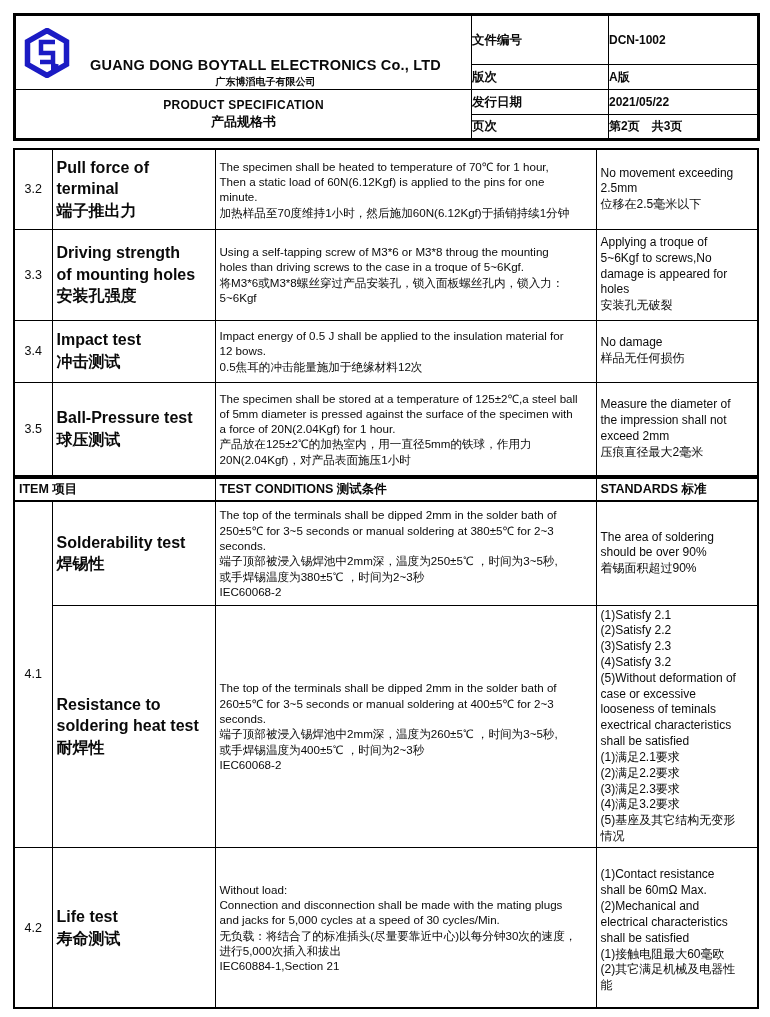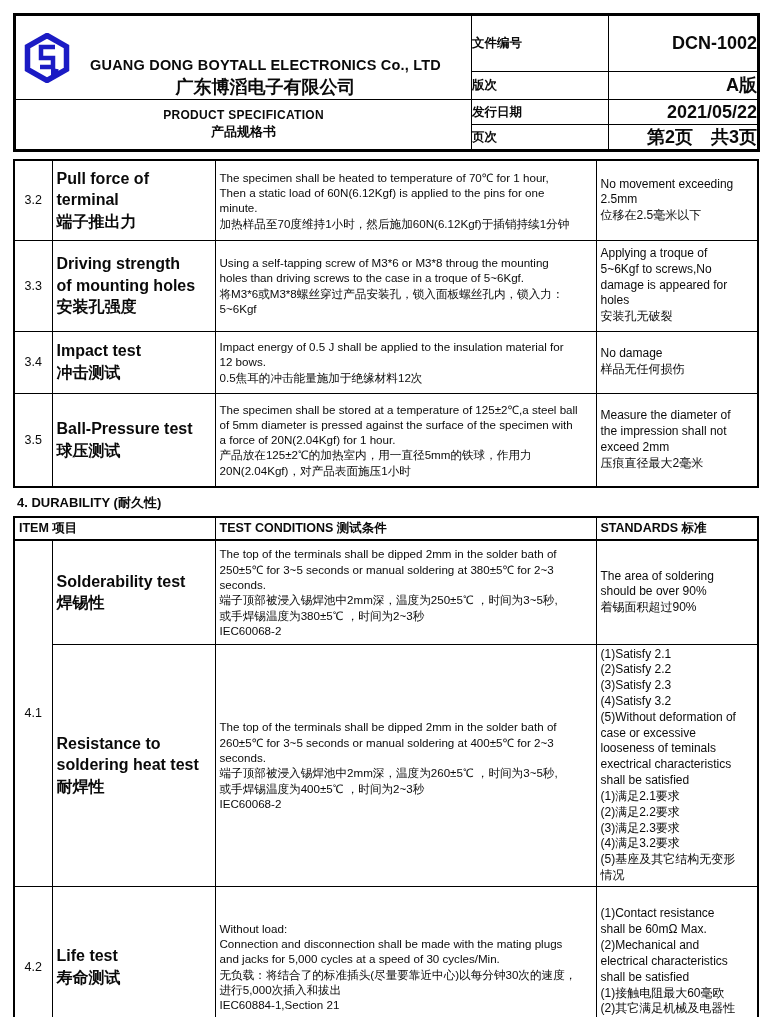--- a/index.html
+++ b/index.html
@@ -14,26 +14,26 @@
   table{border-collapse:collapse;table-layout:fixed;width:744px;}
   .hdr-table{border:3px solid #000;}
   .hdr-table td{border:1.6px solid #000;padding:0;}
   .body-table{border:2.5px solid #000;margin-top:0;}
   .body-table td{border:1.6px solid #000;padding:2px 4px;vertical-align:middle;}
   .logo-cell{vertical-align:middle;}
   .company-block{display:flex;align-items:center;}
   .logo-wrap{width:62px;display:flex;justify-content:center;align-items:center;flex:0 0 62px;}
   .company-names{flex:1;text-align:center;padding-right:18px;margin-top:41px;}
   .company-en{font-weight:bold;font-size:14.5px;letter-spacing:.2px;}
-  .company-cn{font-weight:bold;font-size:18px;margin-top:2px;}
+  .company-cn{font-weight:bold;font-size:10px;margin-top:2px;}
   .doc-title{text-align:center;}
   .doc-title-en{font-weight:bold;font-size:12px;letter-spacing:.3px;}
   .doc-title-cn{font-weight:bold;font-size:13px;margin-top:1px;}
   .meta-label{font-weight:bold;font-size:12.5px;text-align:left;}
-  .meta-value{font-weight:bold;font-size:18px;text-align:right;}
+  .meta-value{font-weight:bold;font-size:12px;text-align:left;}
   .no-cell{text-align:center;font-size:12.5px;font-weight:normal;margin-top:20px;}
   .item-cell{text-align:left;font-size:16px;line-height:1.35;font-weight:bold;}
   .cond-cell{font-size:11.6px;line-height:1.32;vertical-align:top;padding:3px 5px;margin-left:16px;}
   .std-cell{font-size:12px;line-height:1.32;padding:3px 4px;}
   .v-top{vertical-align:top;}
   .v-mid{vertical-align:middle;}
   .sec-heading{font-weight:bold;font-size:13px;margin:6px 0 4px 4px;}
   .col-head{font-weight:bold;font-size:12.5px;border-bottom-width:2.2px !important;border-top-width:2.2px !important;}
   .gap{height:7px;}
 </style>
@@ -119,21 +119,20 @@
     </tr>
     <tr style="height:94px">
       <td class="no-cell">3.5</td>
       <td class="item-cell">Ball-Pressure test<br>球压测试</td>
       <td class="cond-cell">The specimen shall be stored at a temperature of 125±2℃,a steel ball<br>of 5mm diameter is pressed against the surface of the specimen with<br>a force of 20N(2.04Kgf) for 1 hour.<br>产品放在125±2℃的加热室内，用一直径5mm的铁球，作用力<br>20N(2.04Kgf)，对产品表面施压1小时</td>
       <td class="std-cell v-mid">Measure the diameter of<br>the impression shall not<br>exceed 2mm<br>压痕直径最大2毫米</td>
     </tr>
   </tbody>
     </table>
 
-  <div class="sec-heading">4. DURABILITY (耐久性)</div>
 
   <table class="body-table">
     <colgroup>
       <col style="width:38px">
         <col style="width:163px">
         <col style="width:381px">
         <col style="width:162px">
     </colgroup>
     <tbody>
         <tr style="height:23px">

